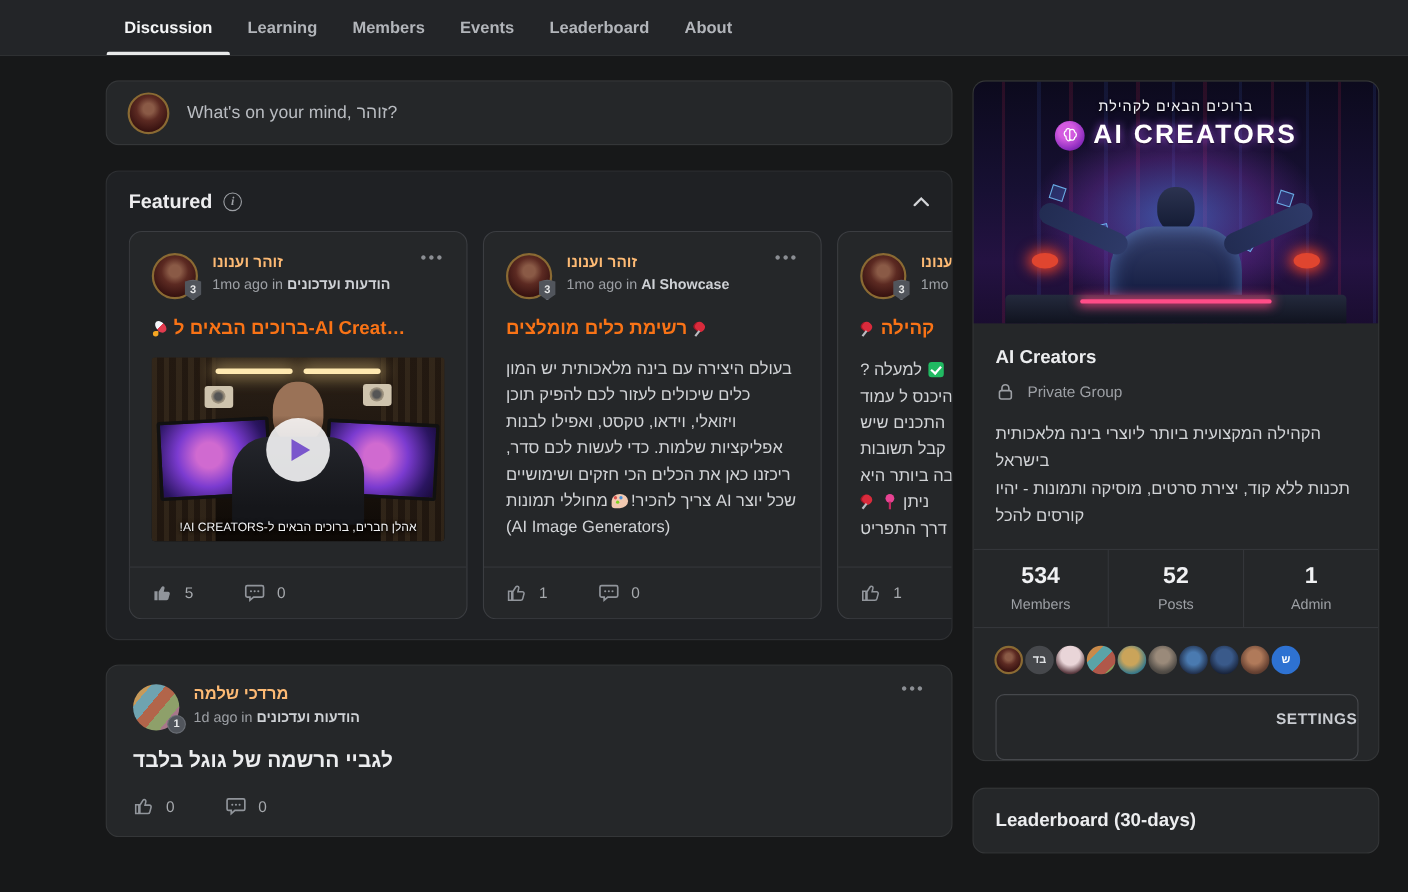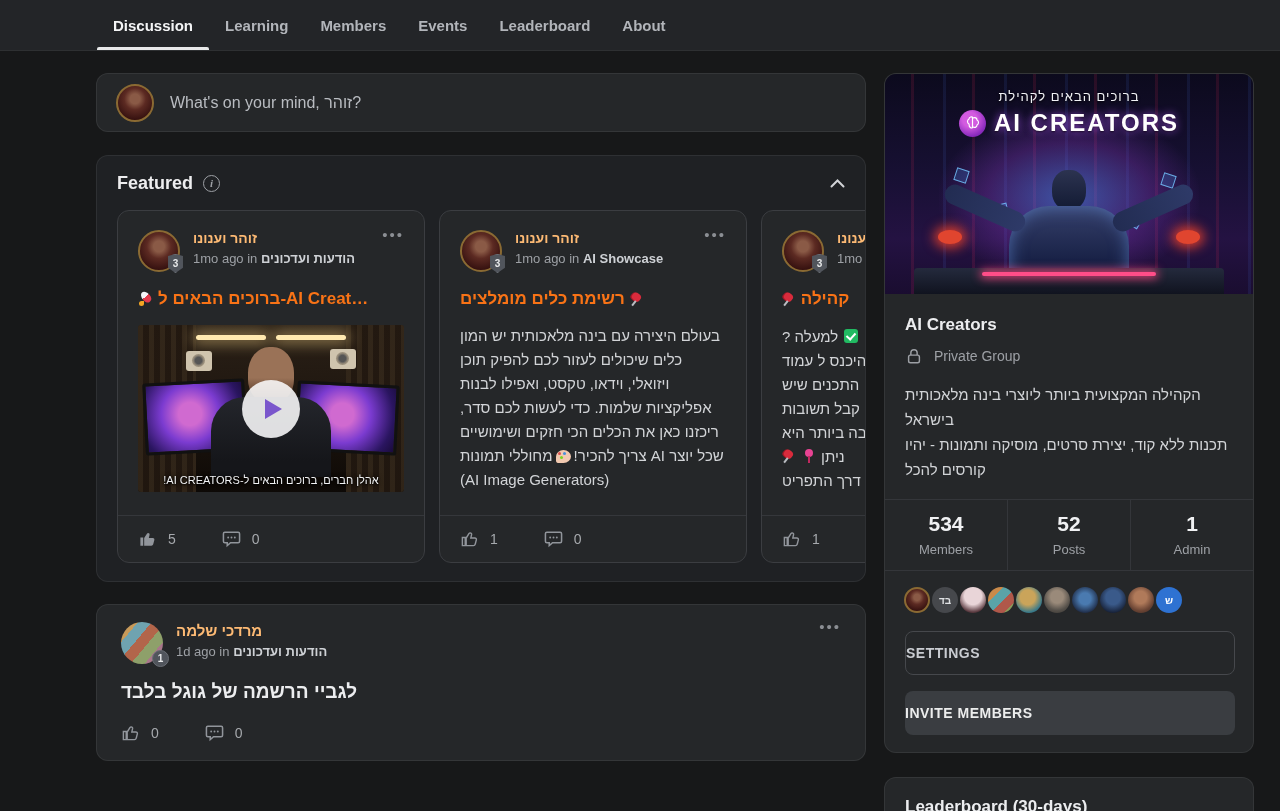--- a/index.html
+++ b/index.html
@@ -146,22 +146,22 @@
   .s-priv { display:flex; align-items:center; gap:11px; margin-top:12px; font-size:14px; color:#9da0a5; }
   .s-desc { margin-top:17px; font-size:15px; line-height:25px; color:#d2d4d7; text-align:left; padding-bottom:17px; }
   .stats { display:flex; border-top:1px solid #34363a; border-bottom:1px solid #34363a; }
   .stat { flex:1; text-align:center; padding:12px 0 13px; }
   .stat + .stat { border-left:1px solid #34363a; }
   .stat-v { font-size:21px; font-weight:700; color:#f0f1f3; }
   .stat-l { font-size:13px; color:#9da0a5; margin-top:6px; }
   .avrow { display:flex; gap:2px; padding:16px 19px 2px; }
   .mav { width:26px; height:26px; border-radius:50%; flex-shrink:0; display:flex; align-items:center; justify-content:center;
     font-size:10px; font-weight:700; color:#dfe1e4; }
-  .btn { display:block; margin:16px 20px 0; height:44px; width:330px; border-radius:8px; font-size:14px;
-    font-weight:700; letter-spacing:.5px; text-align:left; line-height:42px; cursor:pointer;
+  .btn { display:block; margin:16px 20px 0; height:60px; width:330px; border-radius:8px; font-size:14px;
+    font-weight:700; letter-spacing:.5px; text-align:right; line-height:42px; cursor:pointer;
     font-family:"Liberation Sans","DejaVu Sans",sans-serif; }
   .btn-outline { background:transparent; border:1px solid #46484c; color:#c9ccd1; }
   .btn-solid { background:#3a3d41; border:none; color:#eceded; line-height:44px; margin-bottom:17px; }
   .lb { margin-top:24px; padding:19px 20px; }
   .lb-title { font-size:17px; font-weight:700; color:#ecedef; }
   svg { display:block; }
 </style>
 </head>
 <body>
 
@@ -427,21 +427,20 @@
           <div class="mav" style="background:linear-gradient(135deg,#c98a4a 0 30%,#5aa3a8 30% 55%,#b0584a 55% 80%,#8a9a5a 80%);"></div>
           <div class="mav" style="background:radial-gradient(circle at 45% 40%,#caa45a 0 35%,#3a7a8a 70%,#1c3a44);"></div>
           <div class="mav" style="background:radial-gradient(circle at 50% 38%,#9a8a7a 0 30%,#55504a 65%,#33302c);"></div>
           <div class="mav" style="background:radial-gradient(circle at 50% 45%,#4a7ab0 0 30%,#1e2a44 75%,#10182a);"></div>
           <div class="mav" style="background:radial-gradient(circle at 50% 40%,#3a5a8a 0 35%,#141c30 80%);"></div>
           <div class="mav" style="background:radial-gradient(circle at 48% 40%,#b07a5a 0 30%,#6a4434 65%,#3a2620);"></div>
           <div class="mav" style="background:#2e72d2;color:#fff;">ש</div>
         </div>
 
         <div class="btn btn-outline">SETTINGS</div>
-        <div class="btn btn-solid">INVITE MEMBERS</div>
       </div>
 
       <div class="card lb">
         <div class="lb-title">Leaderboard (30-days)</div>
       </div>
     </div>
   </div>
 </div>
 
 </body></html>

